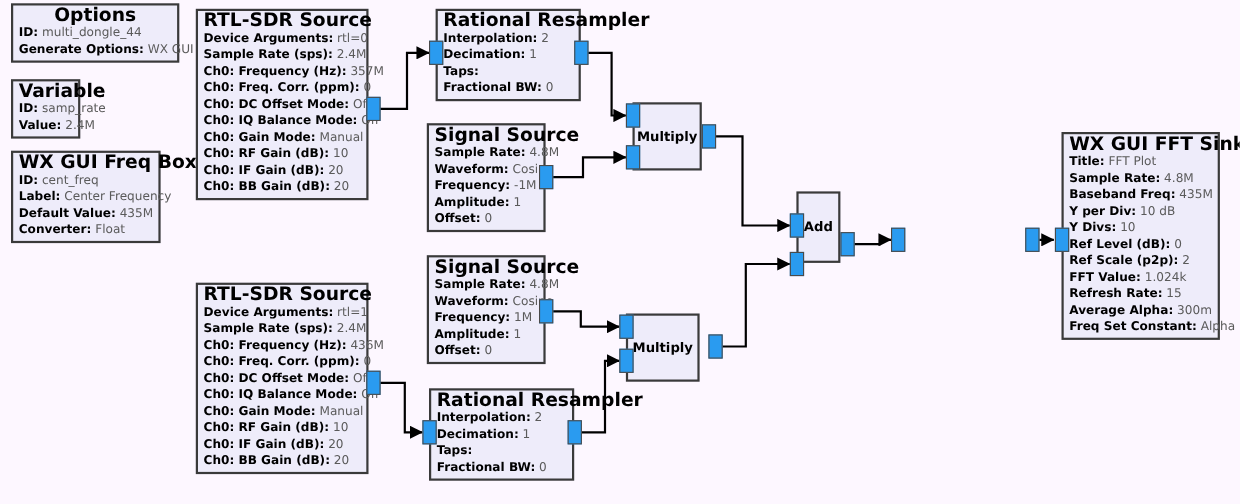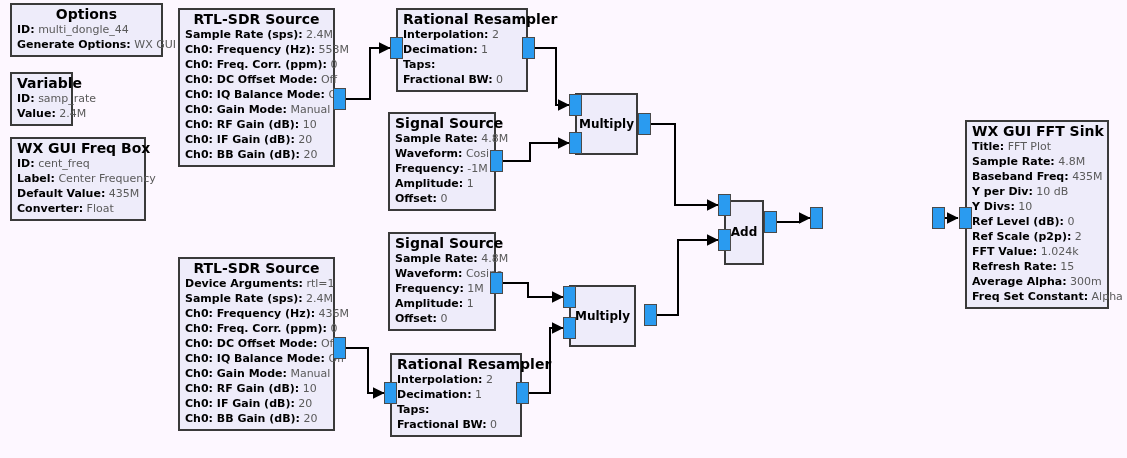--- a/index.html
+++ b/index.html
@@ -18,21 +18,21 @@
     background:#eeecfa;
     border:2px solid #3a3a3a;
     box-sizing:border-box;
     padding:2px 5px 3px 5px;
     z-index:4;
   }
   .block .btitle{
     display:block;
     text-align:center;
     font-weight:bold;
-    font-size:14px;
+    font-size:17px;
     color:#000;
     line-height:15px;
     white-space:nowrap;
   }
   .prop{
     display:block;
     font-size:11px;
     line-height:15px;
     white-space:nowrap;
     color:#555;
@@ -134,22 +134,23 @@
       <span class="v">435M</span>
     </span>
     <span class="prop">
       <span class="k">Converter:</span>
       <span class="v">Float</span>
     </span>
   </div>
 
   <div class="block" style="left:178px;top:8px;width:157px;">
     <span class="btitle">RTL-SDR Source</span>
+    <span class="prop"><span class="k">Device Arguments:</span> <span class="v">rtl=0</span></span>
     <span class="prop"><span class="k">Sample Rate (sps):</span> <span class="v">2.4M</span></span>
-    <span class="prop"><span class="k">Ch0: Frequency (Hz):</span> <span class="v">553M</span></span>
+    <span class="prop"><span class="k">Ch0: Frequency (Hz):</span> <span class="v">357M</span></span>
     <span class="prop"><span class="k">Ch0: Freq. Corr. (ppm):</span> <span class="v">0</span></span>
     <span class="prop"><span class="k">Ch0: DC Offset Mode:</span> <span class="v">Off</span></span>
     <span class="prop"><span class="k">Ch0: IQ Balance Mode:</span> <span class="v">Off</span></span>
     <span class="prop"><span class="k">Ch0: Gain Mode:</span> <span class="v">Manual</span></span>
     <span class="prop"><span class="k">Ch0: RF Gain (dB):</span> <span class="v">10</span></span>
     <span class="prop"><span class="k">Ch0: IF Gain (dB):</span> <span class="v">20</span></span>
     <span class="prop"><span class="k">Ch0: BB Gain (dB):</span> <span class="v">20</span></span>
   </div>
   <div class="port" style="left:333px;top:88px;"></div>
 
@@ -215,21 +216,21 @@
   <div class="port" style="left:569px;top:132px;"></div>
   <div class="port" style="left:638px;top:113px;"></div>
 
   <div class="block vcenter" style="left:569px;top:285px;width:67px;height:62px;">
     <span class="btitle">Multiply</span>
   </div>
   <div class="port" style="left:563px;top:286px;"></div>
   <div class="port" style="left:563px;top:317px;"></div>
   <div class="port" style="left:644px;top:304px;"></div>
 
-  <div class="block vcenter" style="left:724px;top:200px;width:40px;height:65px;">
+  <div class="block vcenter" style="left:724px;top:174px;width:40px;height:65px;">
     <span class="btitle">Add</span>
   </div>
   <div class="port" style="left:718px;top:194px;"></div>
   <div class="port" style="left:718px;top:229px;"></div>
   <div class="port" style="left:764px;top:211px;"></div>
 
   <div class="port" style="left:810px;top:207px;"></div>
   <div class="port" style="left:932px;top:207px;"></div>
 
   <div class="block" style="left:965px;top:120px;width:144px;">

